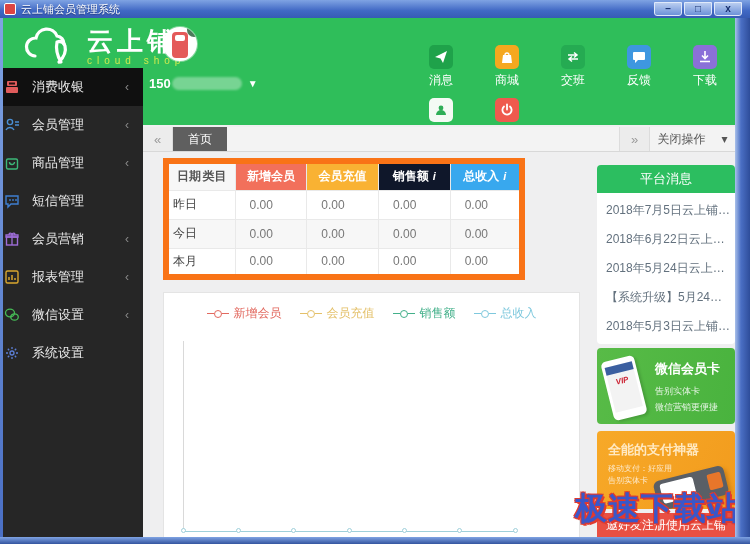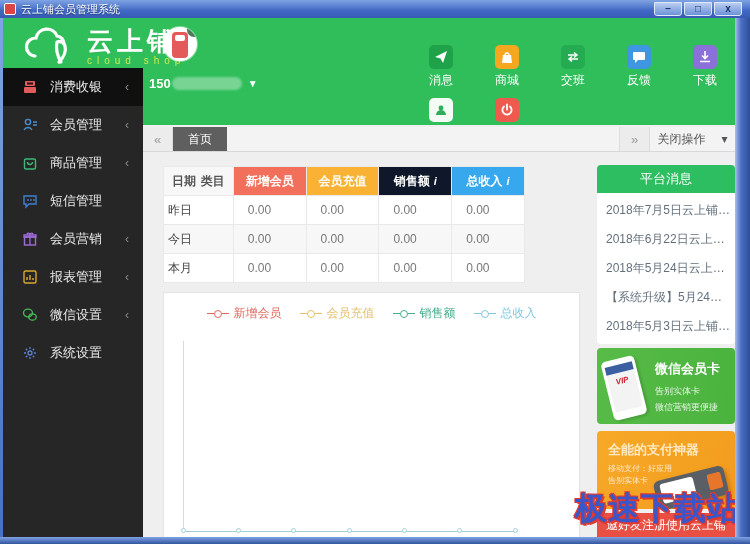--- a/index.html
+++ b/index.html
@@ -37,36 +37,36 @@
 
   .hdr-actions { position:absolute; left:415px; top:27px; width:320px; }
   .hdr-act { position:absolute; width:46px; text-align:center; }
   .hdr-tile { width:24px; height:24px; border-radius:5px; margin:0 auto; display:flex; align-items:center; justify-content:center; }
   .hdr-label { color:#fff; font-size:12px; margin-top:3px; }
   .t-msg{background:#1fa24a;} .t-shop{background:#f5a81f;} .t-shift{background:#25ab52;}
   .t-fb{background:#3e97e0;} .t-dl{background:#8a70d8;} .t-cs{background:#f4faf4;} .t-exit{background:#ef5a4e;}
 
   
   .sidebar { position:absolute; left:3px; top:68px; width:140px; height:469px; background:#262626; z-index:10; }
-  .side-item { position:relative; height:38px; display:flex; align-items:center; padding-left:18px; color:#e9e9e9; font-size:13px; }
+  .side-item { position:relative; height:38px; display:flex; align-items:center; color:#e9e9e9; font-size:13px; }
   .side-item.active { background:#101010; }
   .side-icon { width:17px; height:17px; margin-right:12px; display:flex; align-items:center; justify-content:center; }
   .side-chevron { position:absolute; right:14px; color:#8a8a8a; font-size:12px; }
 
   
   .tabbar { position:absolute; left:143px; top:127px; width:592px; height:25px; background:#f3f3f3; border-bottom:1px solid #d8d8d8; z-index:8; display:flex; align-items:stretch;}
   .tab-nav { width:30px; background:#ececec; border-right:1px solid #dcdcdc; color:#9a9a9a; font-size:13px; display:flex; align-items:center; justify-content:center;}
   .tab { padding:0 15px; font-size:12px; display:flex; align-items:center; color:#555; }
   .tab.active { background:#5f5f5f; color:#fff; }
   .tab-spacer { flex:1; }
   .tab-nav.right { border-right:none; border-left:1px solid #dcdcdc; }
   .close-menu { width:86px; border-left:1px solid #dcdcdc; display:flex; align-items:center; justify-content:center; font-size:12px; color:#555; gap:16px;}
 
   
-  .tbl { position:absolute; left:163px; top:166px; width:362px; background:#fff; border:1px solid #f97316; border-collapse:collapse; z-index:6; font-size:12px;}
+  .tbl { position:absolute; left:163px; top:158px; width:362px; background:#fff; border:6px solid #f97316; border-collapse:collapse; z-index:6; font-size:12px;}
   .tbl th, .tbl td { border:1px solid #e9e9e9; height:29px; }
   .tbl .corner { background:#f7f7f7; color:#555; width:70px; padding:0 8px; }
   .corner-in { display:flex; justify-content:space-between; }
   .tbl th.col { color:#fff; font-weight:bold; text-align:center; width:73px;}
   .c-red{background:#f2705b;} .c-org{background:#f9b233;} .c-grn{background:#0f172a;} .c-blu{background:#38a8ee;}
   .tbl td.lbl { color:#444; padding-left:4px; }
   .tbl td.val { color:#777; padding-left:14px; }
   .tbl tr.alt td { background:#f7f7f7; }
   .info-i { display:inline-block; margin-left:4px; font-weight:bold; font-style:italic; font-size:11px; }
 

